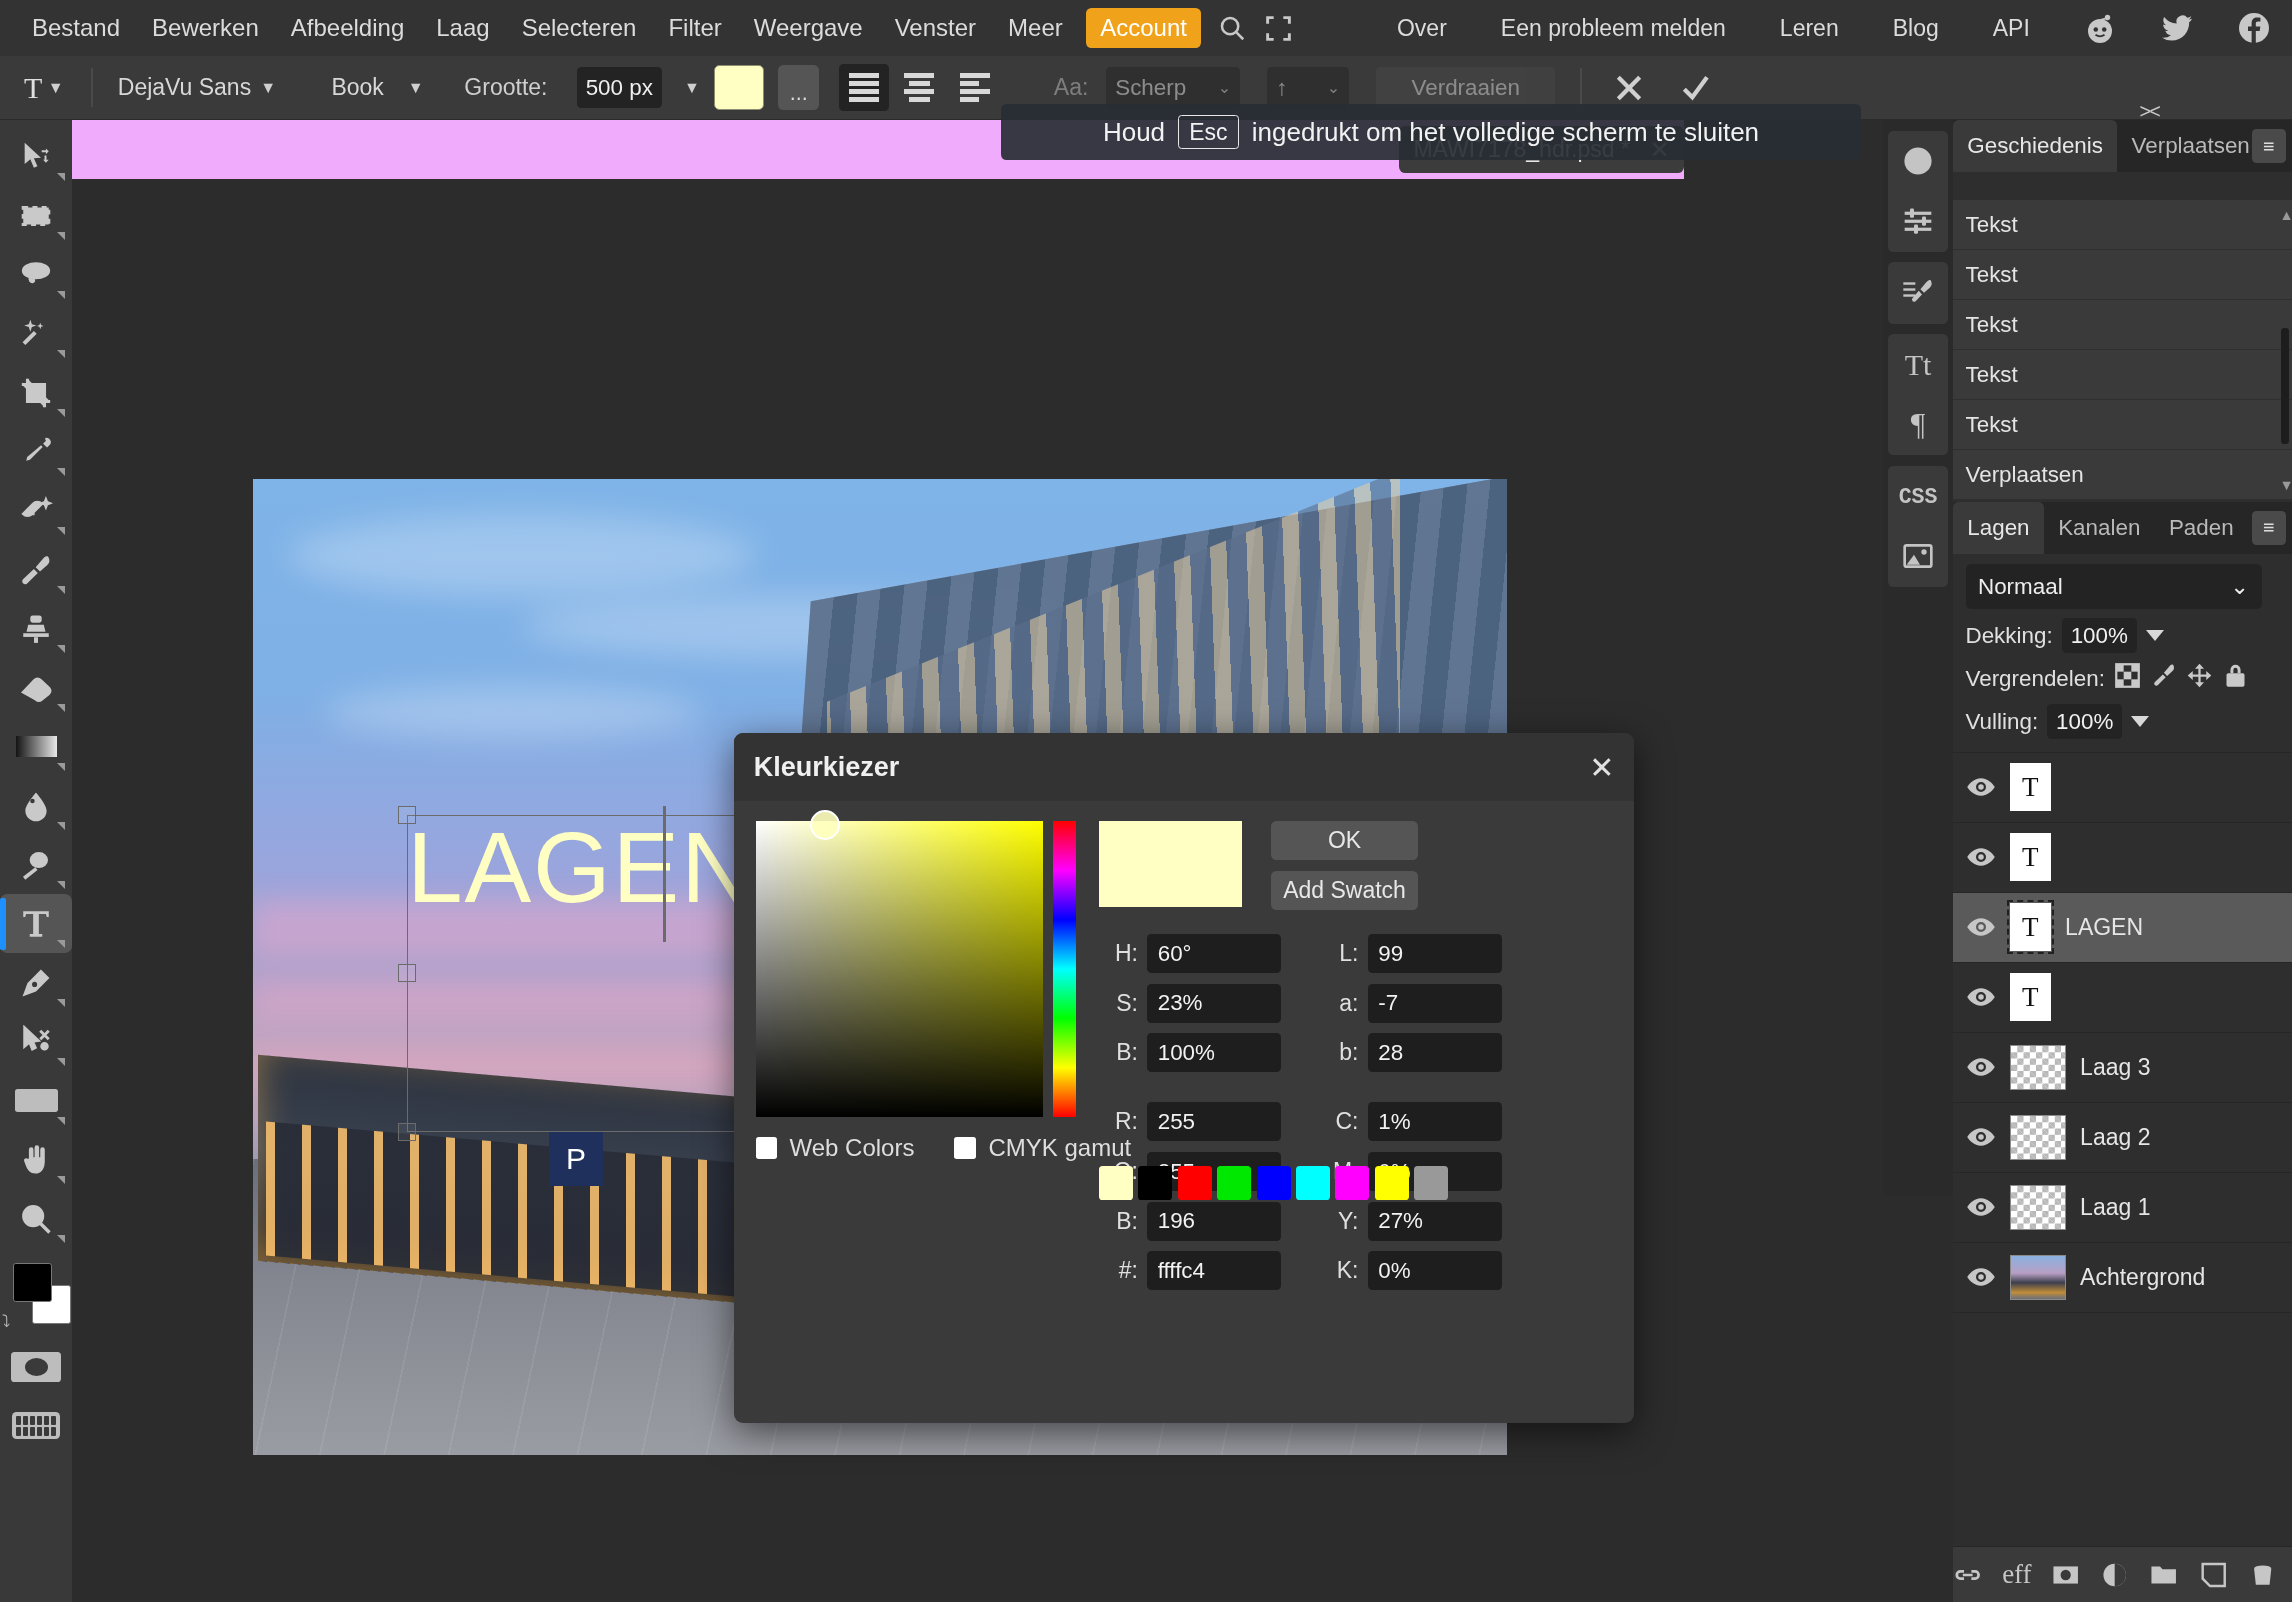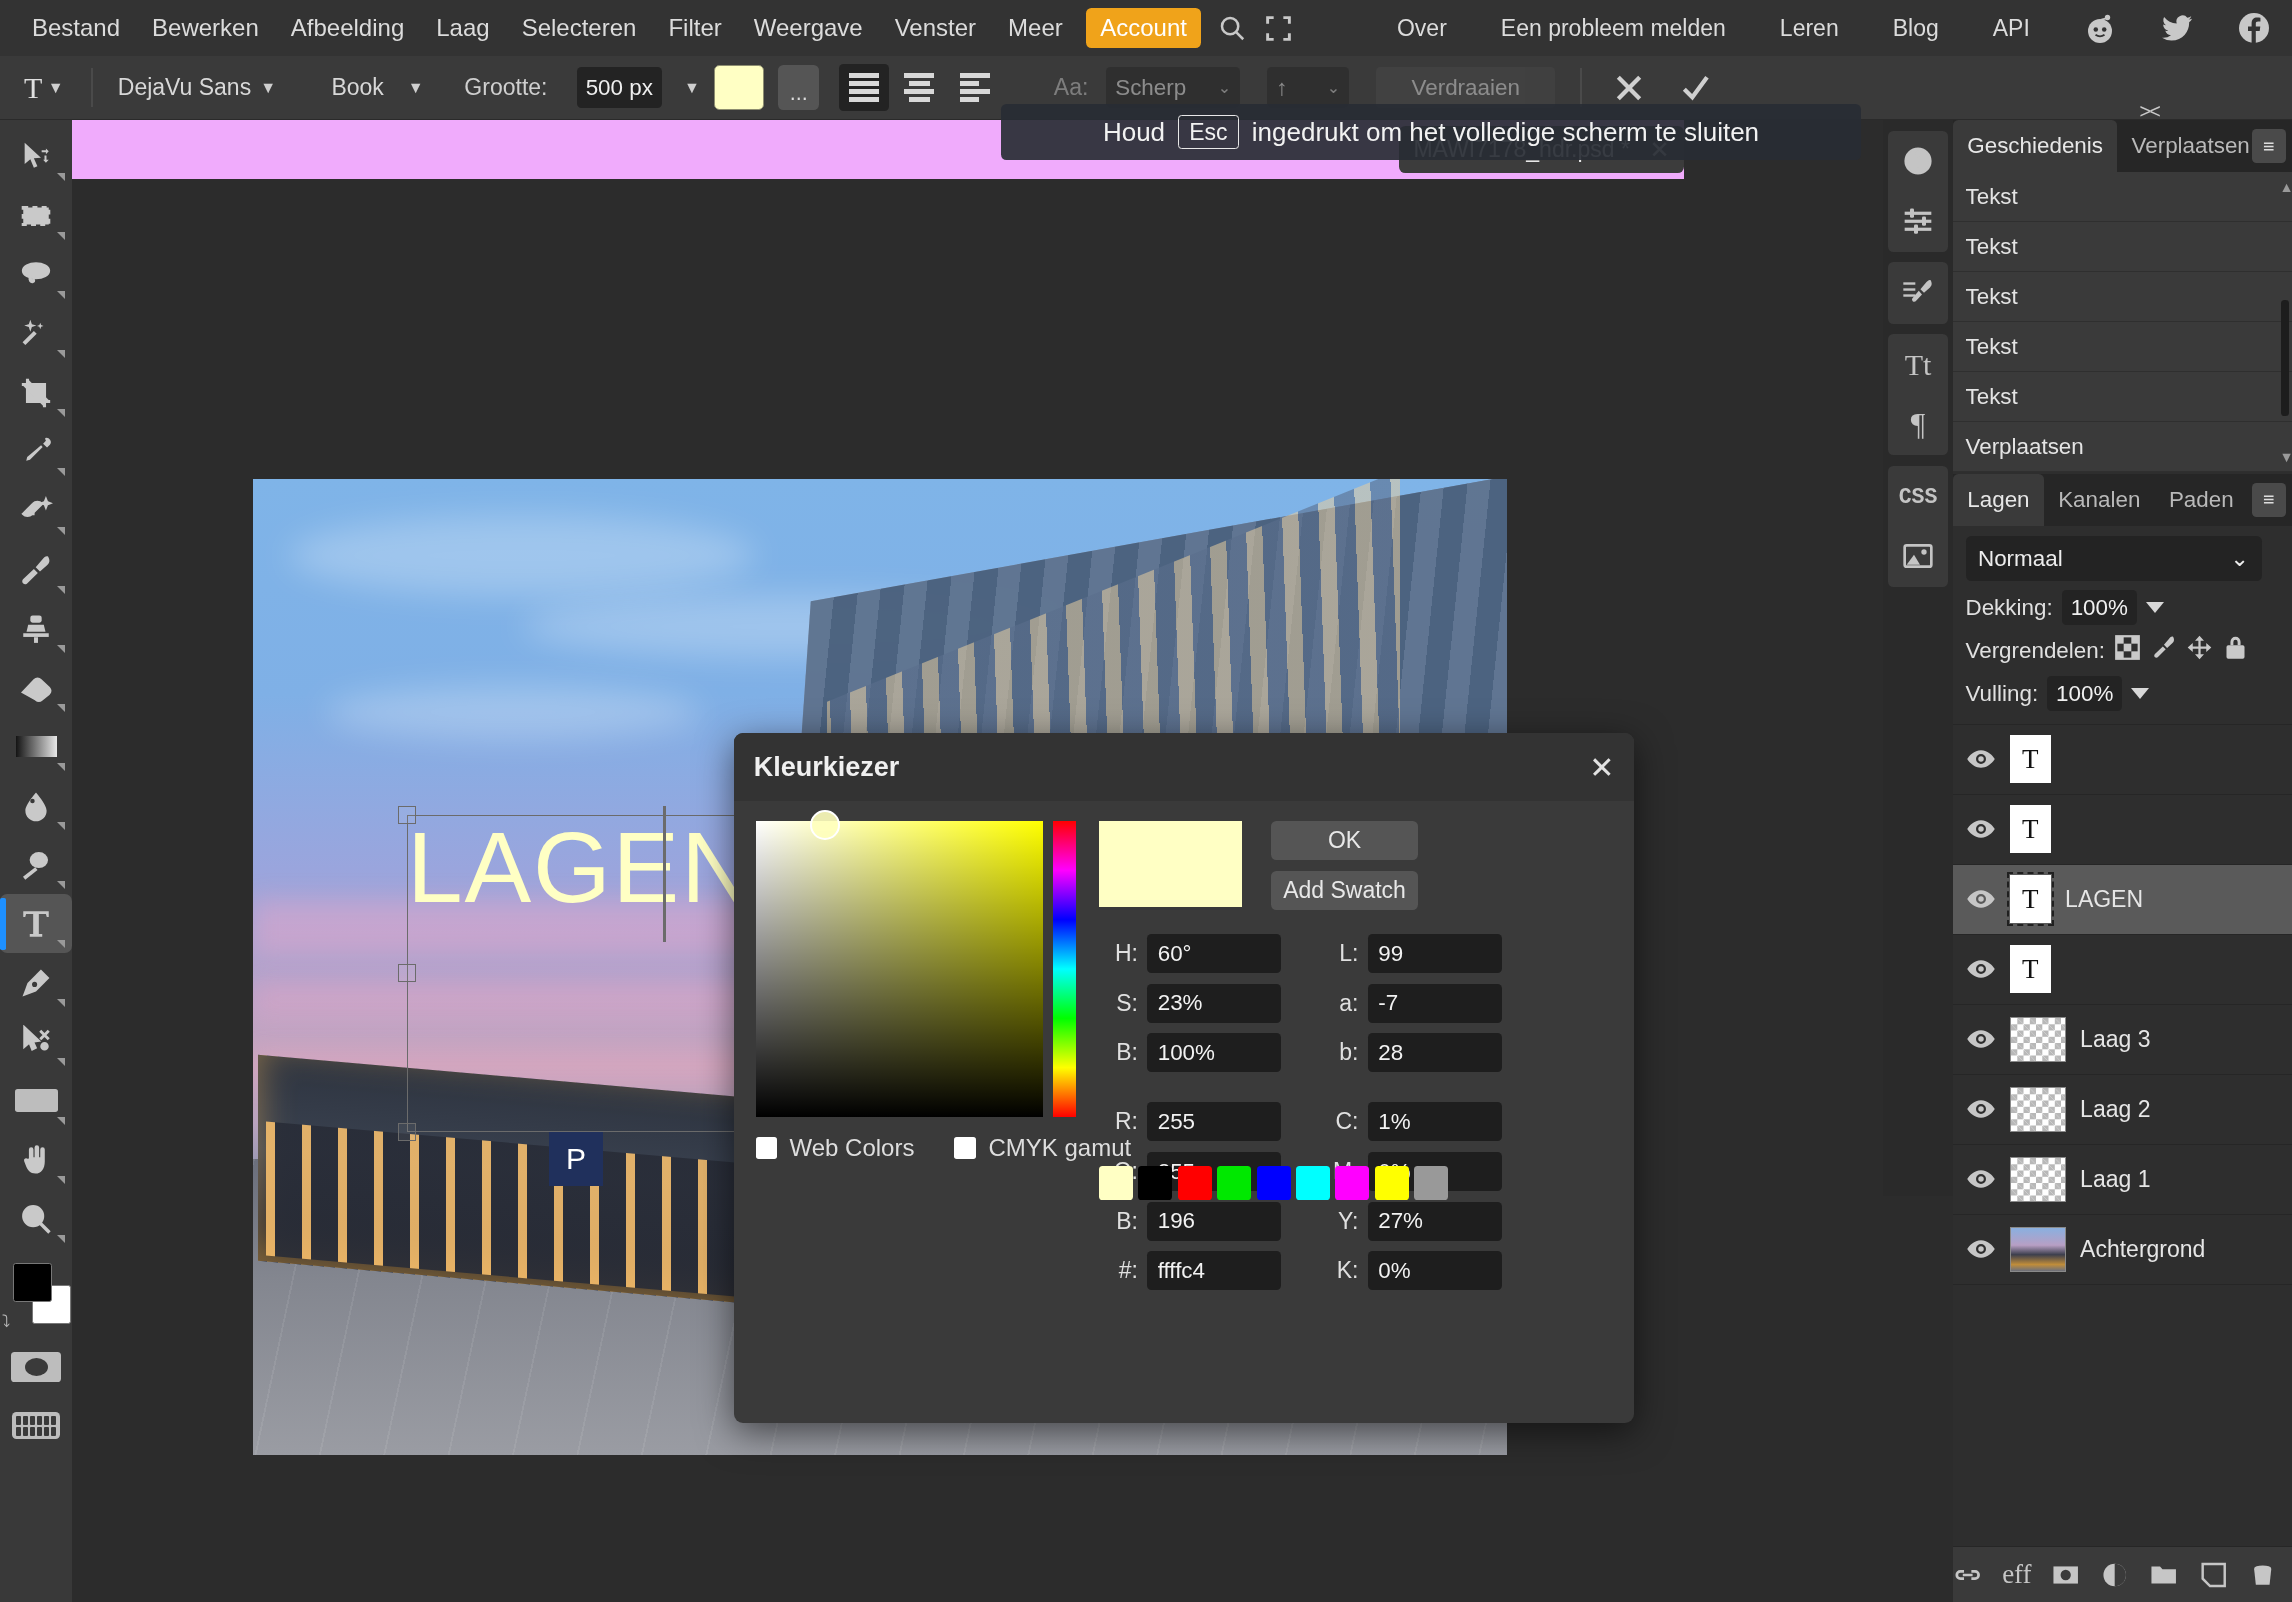--- a/index.html
+++ b/index.html
@@ -180,21 +180,21 @@
   .panel-tabs { display:flex; align-items:center; background:#262626; height:52px;
                 position:relative; }
   .ptab { color:#b9b9b9; font-size:22.4px; padding: 0 14.3px; height:52px; display:flex;
           align-items:center; white-space:nowrap; }
   .ptab.active { background:#3a3a3a; color:#e7e7e7; border-radius:5.4px 5.4px 0 0; }
   .pmenu { position:absolute; right:7.2px; top:9px; width:34px; height:34px;
            background:#4a4a4a; border-radius:4.5px; color:#ddd; display:flex;
            align-items:center; justify-content:center; font-size:19.7px; }
   .collapse-chev { position:absolute; right:134px; top:-19.7px; color:#c9c9c9;
                    font-size:19.7px; letter-spacing:-1.8px; }
-  .hist-list { background:#3a3a3a; position:relative; }
+  .hist-list { background:#3a3a3a; position:relative;margin-top:28px; }
   .hist-item { height:50px; display:flex; align-items:center; padding-left:12.5px;
                color:#e4e4e4; font-size:22.4px; border-bottom:0.9px solid #2f2f2f; }
   .hscroll { position:absolute; right:3.6px; top:12.5px; bottom:12.5px; width:8px; }
   .hscroll .thumb { position:absolute; top:42%; height:42%; left:0; right:0;
                     background:#1d1d1d; border-radius:3.6px; }
   .hscroll .arr { position:absolute; left:-1.8px; color:#9a9a9a; font-size:14.3px; }
 
   .blend-row { padding: 10.7px 12.5px 0 12.5px; }
   .blend-select {
     width: 296px; height: 45px; background:#232323; border-radius:5.4px;

